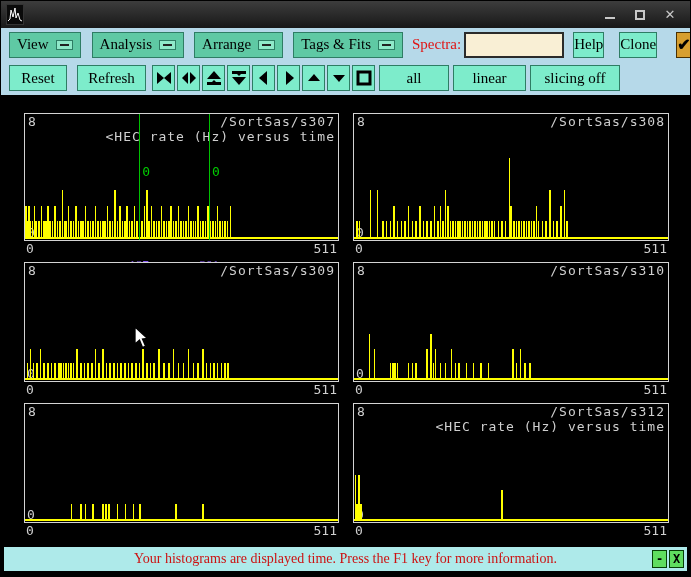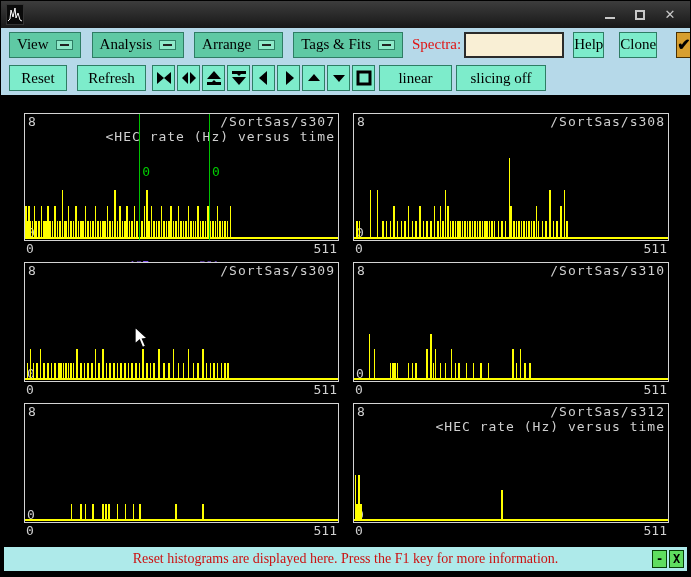--- a/index.html
+++ b/index.html
@@ -184,20 +184,21 @@
       <svg width="16" height="16" viewBox="0 0 16 16">
           <polygon points="8,12 14,5 2,5" fill="#000"></polygon>
         </svg>
     </button>
     <button class="btn icon-btn" style="margin-left:2px;">
       <svg width="16" height="16" viewBox="0 0 16 16">
           <rect x="2" y="2" width="12" height="12" fill="none" stroke="#000" stroke-width="3"></rect>
         </svg>
     </button>
 
+    <button class="btn" style="margin-left:4px; width:70px;">all</button>
     <button class="btn" style="margin-left:4px; width:73px;">linear</button>
     <button class="btn" style="margin-left:4px; width:90px;">slicing off</button>
   </div>
 
   <div class="main">
     <div class="grid">
 
       <div class="panel">
         <div class="plot plot-tall">
           <span class="mono ymax">8</span>
@@ -541,21 +542,21 @@
 
     </div>
 
     <svg class="cursor" width="17" height="24" viewBox="0 0 17 24">
       <polygon points="1,1 1,18 5.5,14 8.5,21.5 11.5,20 8.5,13 13.5,12.5" fill="#fff" stroke="#000" stroke-width="1.3"></polygon>
     </svg>
   </div>
 
   <div class="footer">
     <div class="statusbar">
-      <span class="status-text">Reset histograms are displayed here. Press the F1 key for more information.</span>
+      <span class="status-text">Your histograms are displayed time. Press the F1 key for more information.</span>
       <div class="mini-controls">
         <div class="mini-btn">-</div>
         <div class="mini-btn">X</div>
       </div>
     </div>
   </div>
 
 </div>
 
 </body></html>

